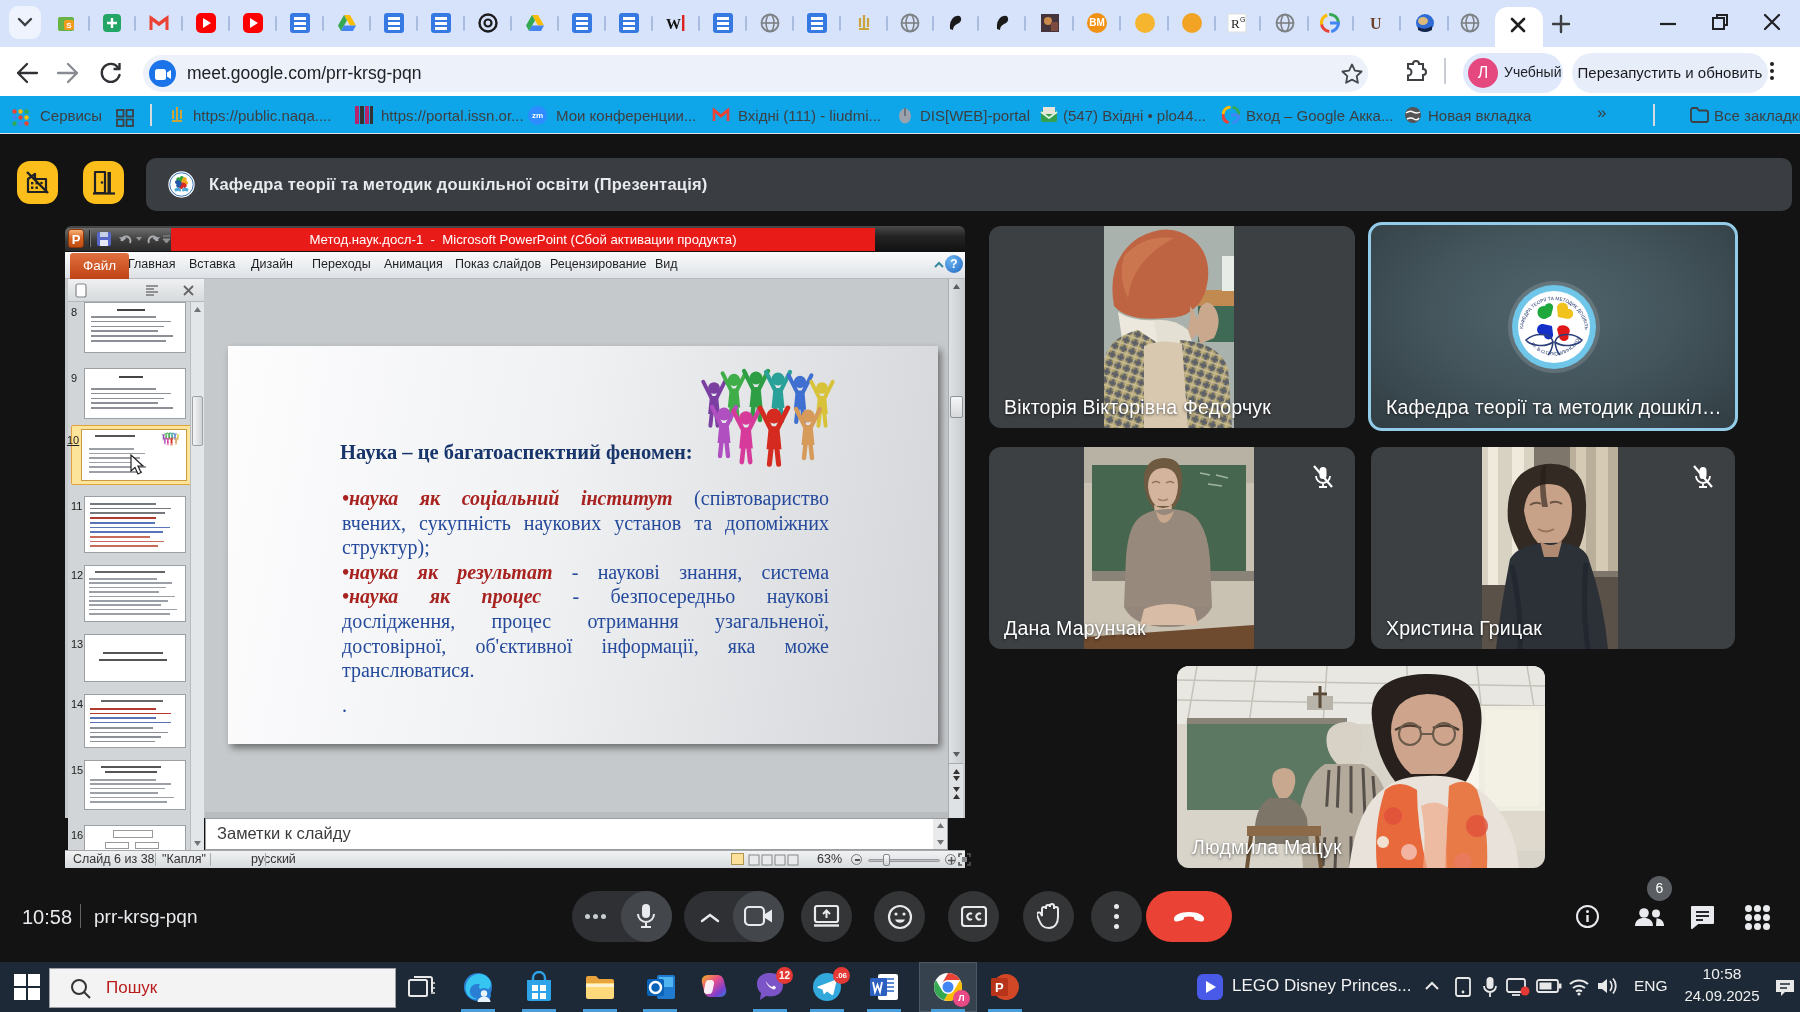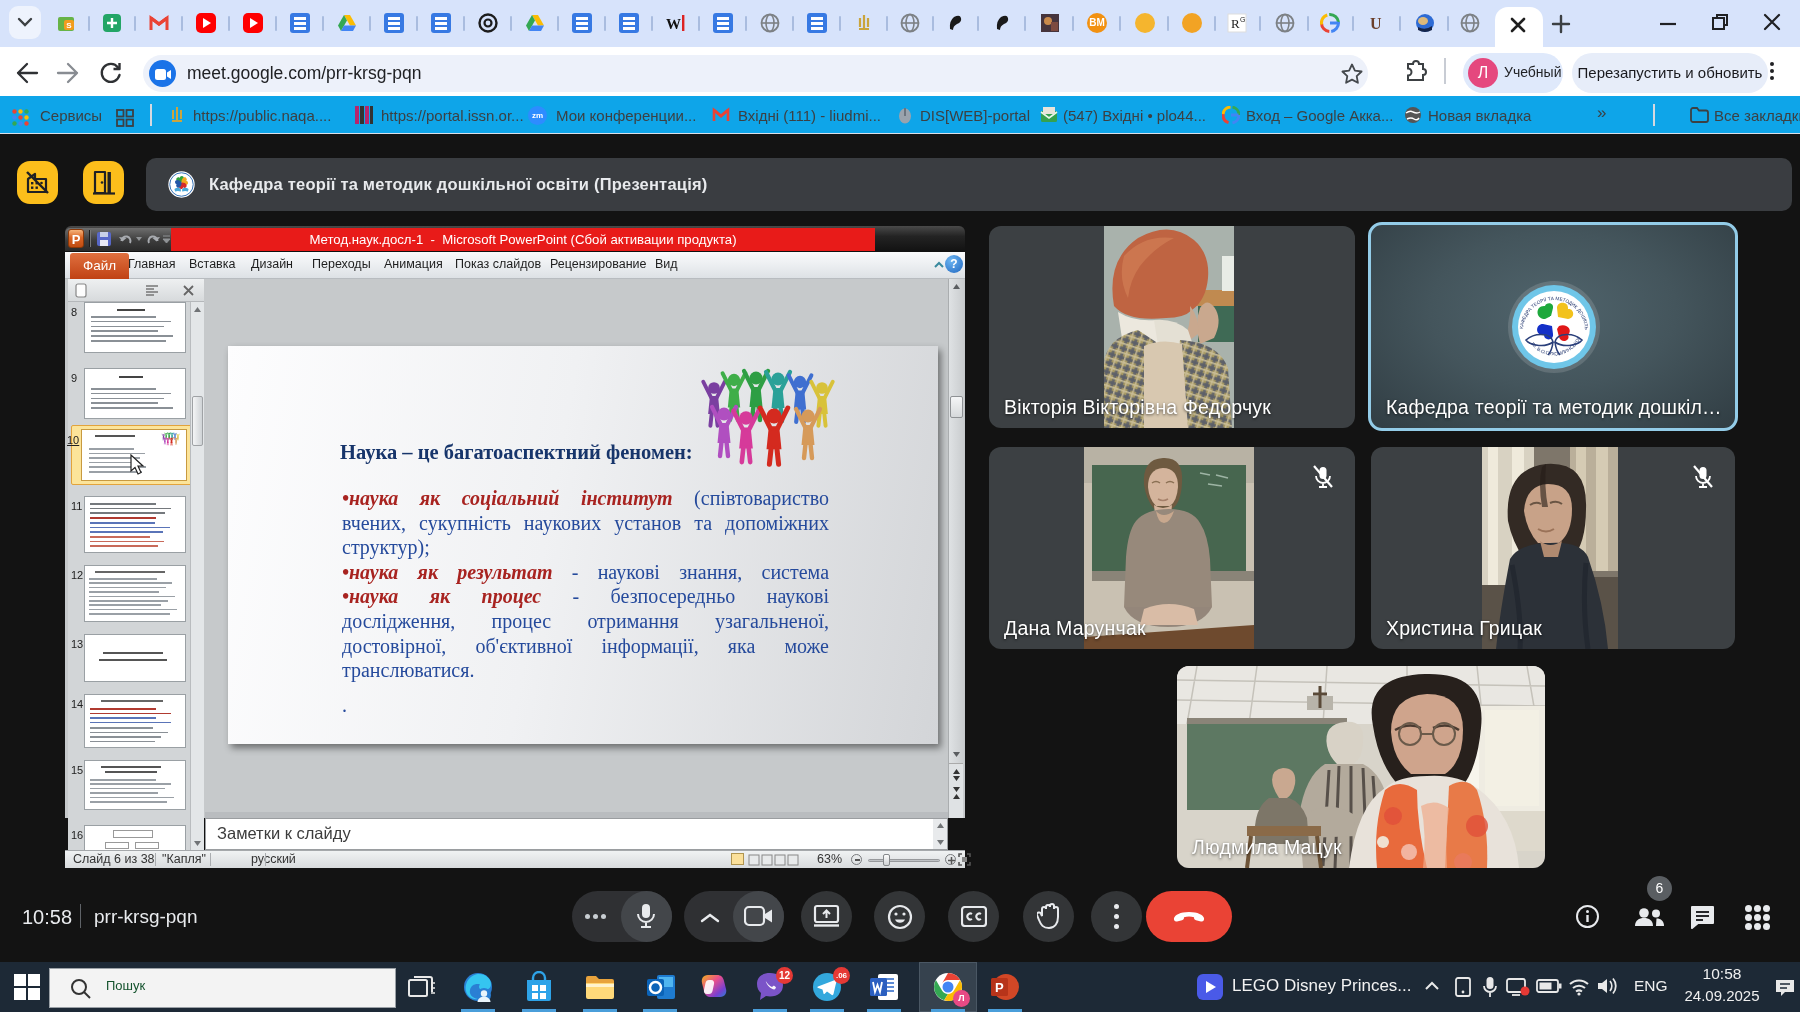--- a/index.html
+++ b/index.html
@@ -1003,21 +1003,21 @@
     </div>
 </div>
 
 <div id="taskbar">
     <div style="position:absolute;left:14px;top:12px;width:12px;height:12px;background:#fff;box-shadow:14px 0 0 #fff,0 14px 0 #fff,14px 14px 0 #fff;"></div>
     <div id="searchbox">
       <svg style="position:absolute;left:20px;top:9px" width="22" height="22">
         <circle cx="9" cy="9" r="7" fill="none" stroke="#333" stroke-width="2"></circle>
         <path d="M14 14 L20 20" stroke="#333" stroke-width="2"></path>
       </svg>
-      <span style="position:absolute;left:56px;top:9px;font-size:13px;color:#14532d;">Пошук</span>
+      <span style="position:absolute;left:56px;top:9px;font-size:17px;color:#b91c1c;">Пошук</span>
     </div>
     <svg style="position:absolute;left:408px;top:13px" width="30" height="26">
       <rect x="1" y="5" width="18" height="16" rx="1.5" fill="none" stroke="#e8e8e8" stroke-width="2"></rect>
       <path d="M6 2 h16 a2 2 0 0 1 2 2 v13" fill="none" stroke="#e8e8e8" stroke-width="2"></path>
       <path d="M23 8 h4 M23 13 h4 M23 18 h4" stroke="#e8e8e8" stroke-width="1.6"></path>
     </svg>
     <div class="tbico" style="left:462px;"><svg width="32" height="32" viewBox="0 0 32 32">
         <circle cx="16" cy="16" r="14" fill="#2a7fd4"></circle>
         <path d="M4 20 C2 10 10 3 17 3 c7 0 12 5 12 10 c0 4-3 6-7 6 c-3 0-5-1-5-3 c0-1 .5-2 1-2.5 C14 12 9 14 8 19 c-1 4 2 8 8 9 c-6 1-11-3-12-8 Z" fill="#35c5f0"></path>
         <circle cx="22" cy="24" r="7" fill="#2a7fd4"></circle>

